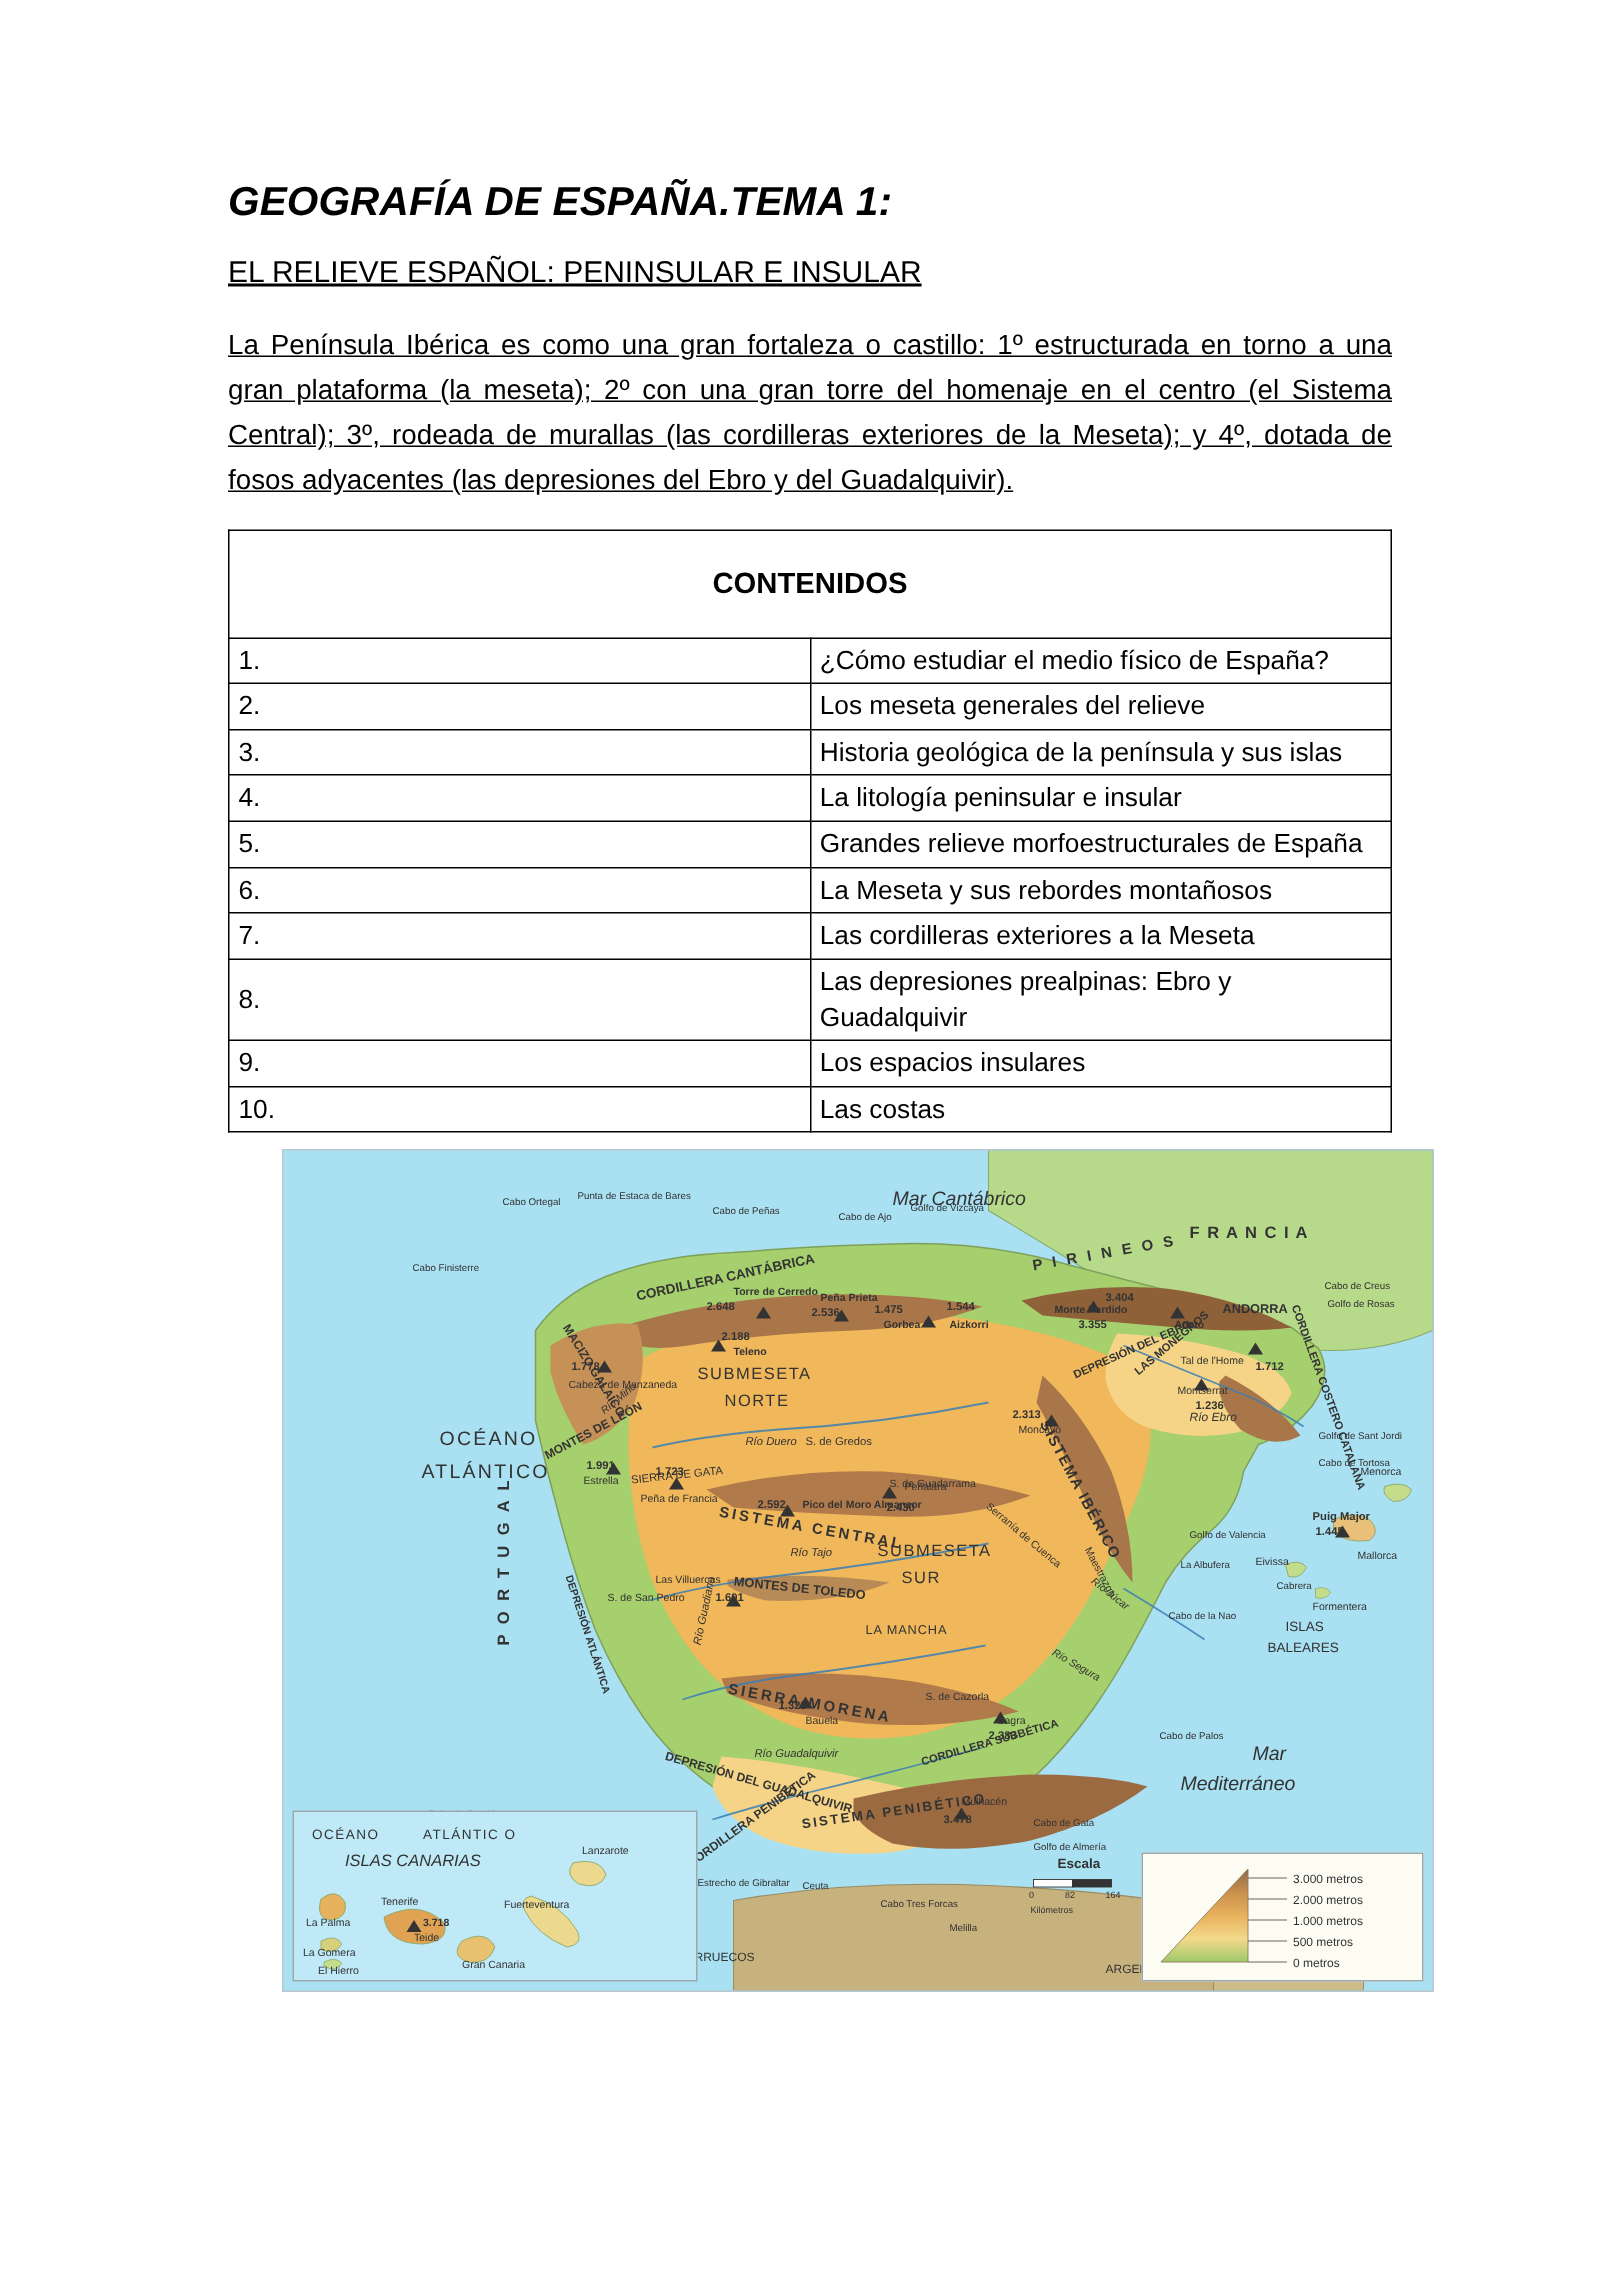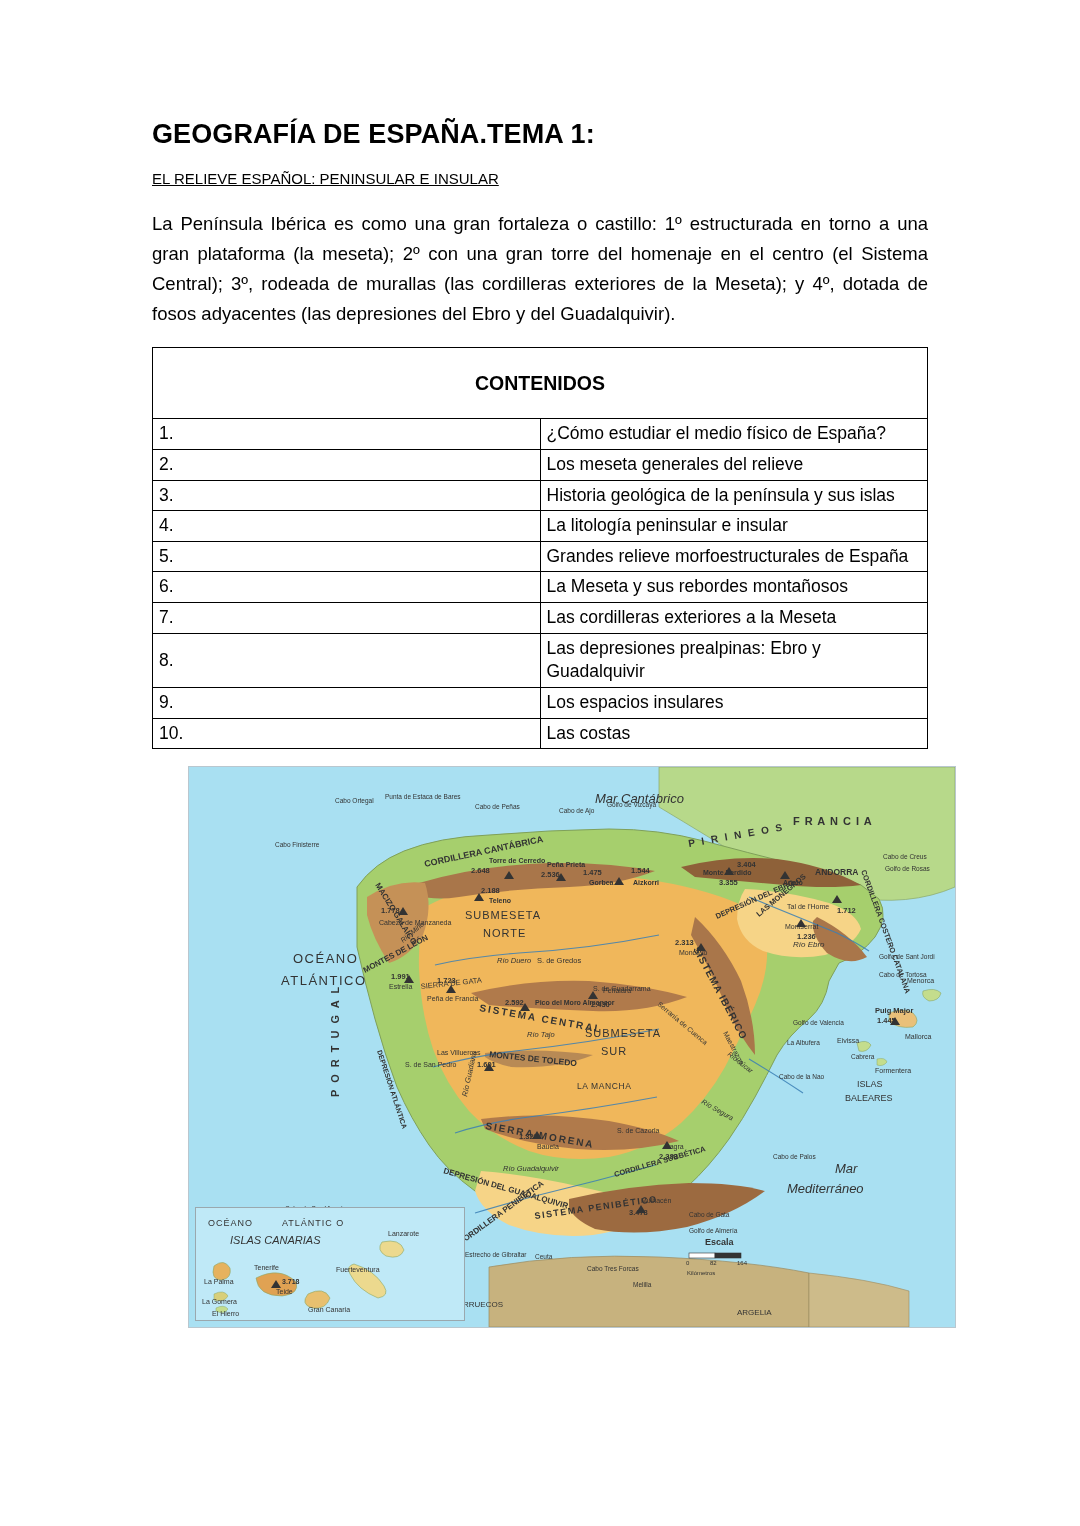--- a/index.html
+++ b/index.html
@@ -27,33 +27,35 @@
     left: 152px;
     top: 118px;
     width: 776px;
   }
   h1.doc-title {
     font-size: 27px;
     font-weight: bold;
     margin: 0 0 20px 0;
     letter-spacing: 0.1px;
     line-height: 1.2;
+    font-style: italic;
   }
   h2.doc-subtitle {
-    font-size: 15px;
+    font-size: 20px;
     font-weight: normal;
     text-decoration: underline;
     margin: 0 0 20px 0;
     line-height: 1.25;
   }
   p.body-par {
     font-size: 18.5px;
     line-height: 1.62;
     text-align: justify;
     margin: 0 0 18px 0;
+    text-decoration: underline;
   }
   p.body-par.last {
     margin-bottom: 22px;
   }
   table.contenidos {
     border-collapse: collapse;
     width: 776px;
     table-layout: fixed;
   }
   table.contenidos th,
@@ -424,14 +426,30 @@
         <text class="map-label" x="8" y="76" font-size="7" id="can-i0">La Palma</text>
         <text class="map-label" x="6" y="96" font-size="7" id="can-i1">La Gomera</text>
         <text class="map-label" x="16" y="108" font-size="7" id="can-i2">El Hierro</text>
         <text class="map-label" x="58" y="62" font-size="7" id="can-i3">Tenerife</text>
         <text class="map-label" x="112" y="104" font-size="7" id="can-i4">Gran Canaria</text>
         <text class="map-label" x="140" y="64" font-size="7" id="can-i5">Fuerteventura</text>
         <text class="map-label" x="192" y="28" font-size="7" id="can-i6">Lanzarote</text>
       </svg>
     </div>
 
+    <div class="legend-box">
+      <svg width="184" height="82" viewBox="0 0 184 82" xmlns="http://www.w3.org/2000/svg">
+        <rect x="0" y="0" width="184" height="82" fill="#fdfcf3"></rect>
+        <polygon points="12,72 70,72 70,10" fill="url(#legendGrad)" stroke="#8a7a58" stroke-width="0.6"></polygon>
+        <line x1="70" y1="16" x2="96" y2="16" stroke="#555" stroke-width="0.6"></line>
+        <line x1="70" y1="30" x2="96" y2="30" stroke="#555" stroke-width="0.6"></line>
+        <line x1="70" y1="44" x2="96" y2="44" stroke="#555" stroke-width="0.6"></line>
+        <line x1="70" y1="58" x2="96" y2="58" stroke="#555" stroke-width="0.6"></line>
+        <line x1="70" y1="72" x2="96" y2="72" stroke="#555" stroke-width="0.6"></line>
+        <text class="map-label" x="100" y="19" font-size="8" id="lg0">3.000 metros</text>
+        <text class="map-label" x="100" y="33" font-size="8" id="lg1">2.000 metros</text>
+        <text class="map-label" x="100" y="47" font-size="8" id="lg2">1.000 metros</text>
+        <text class="map-label" x="100" y="61" font-size="8" id="lg3">500 metros</text>
+        <text class="map-label" x="100" y="75" font-size="8" id="lg4">0 metros</text>
+      </svg>
+    </div>
   </div>
 </div>
 
 </body></html>

